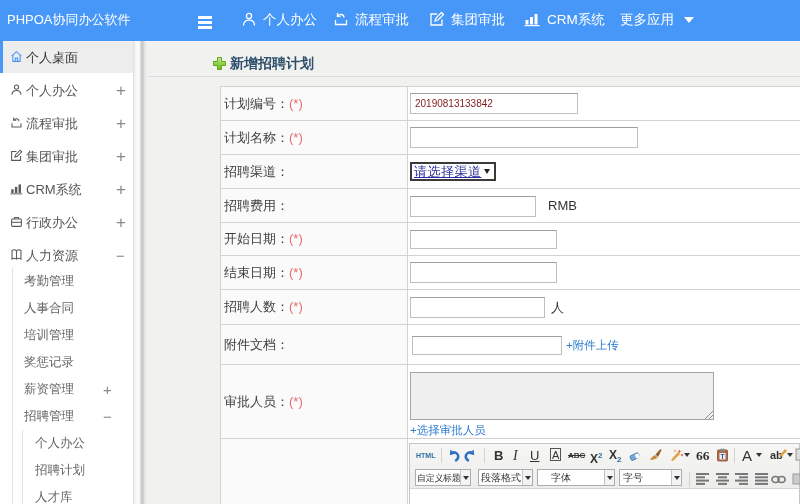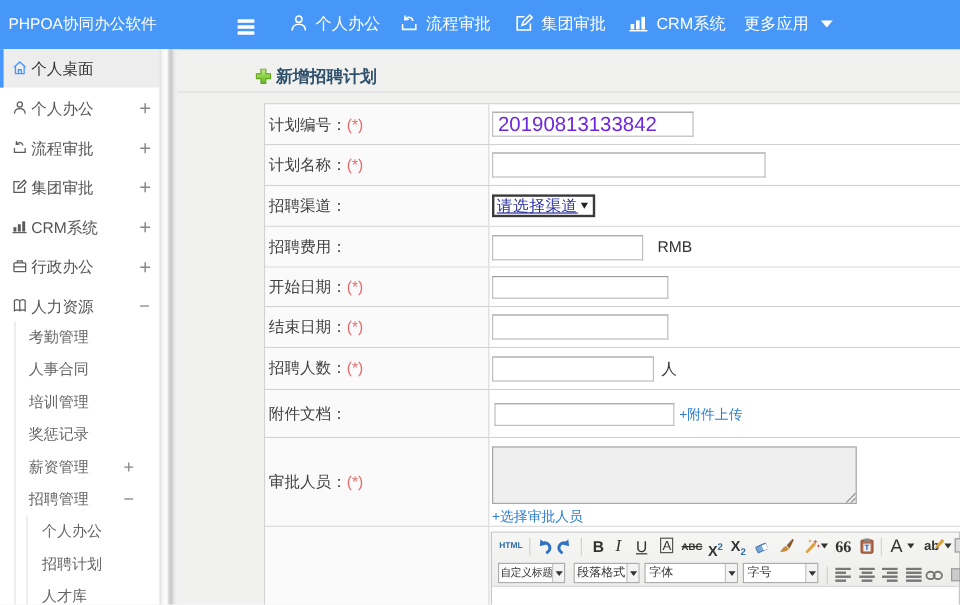--- a/index.html
+++ b/index.html
@@ -43,21 +43,21 @@
 
 #ftable { position:absolute; left:220px; top:86px; width:580px; }
 .frow { position:relative; border-bottom:1px solid #d2d2d2; border-left:1px solid #d2d2d2; width:580px; }
 .frow:first-child { border-top:1px solid #d2d2d2; }
 .lcell { position:absolute; left:0; top:0; bottom:0; width:187px; background:#fafafa;
   border-right:1px solid #d2d2d2; }
 .rcell { position:absolute; left:187px; top:0; bottom:0; right:0; background:#fff; }
 .lbl { position:absolute; left:3px; top:50%; transform:translateY(-50%); font-size:13px; color:#404040; }
 .lbl em { font-style:normal; color:#e56c6c; }
 .ibox { position:absolute; background:#fff; border:1px solid #bfbfbf; border-top-color:#9e9e9e;
-  font-size:17px; color:#6d28d9; padding-left:4px; }
+  font-size:10px; color:#7f1d1d; padding-left:4px; }
 .link { color:#2d7cd2; font-size:11.5px; }
 
 
 #editor { position:absolute; left:188px; top:4px; width:391px; height:95px;
   border:1px solid #c5c5c5; background:#fff; }
 #toolbar { position:absolute; left:0; top:0; width:389px; height:45px;
   background:linear-gradient(#f6f6f4,#ededeb); border-bottom:1px solid #d4d4d4; }
 .tsep { position:absolute; top:4px; width:1px; height:15px; background:#d2d2d2; }
 .tbtn { position:absolute; font-size:13px; color:#333; top:0; height:23px; line-height:23px; }
 .drop { position:absolute; top:25px; height:17px; background:#fff; border:1px solid #adadad;
@@ -314,21 +314,21 @@
           <svg class="abs" style="left:368px;top:3px" width="10" height="10" viewBox="0 0 10 10">
               <path d="M1 9 L7 2 L9 4 L3 10 Z" fill="#e0a040"></path>
             </svg>
           <span class="abs" style="left:377px;top:9px;width:0;height:0;border-left:3px solid transparent;border-right:3px solid transparent;border-top:4px solid #333"></span>
           <svg class="abs" style="left:385px;top:4px" width="10" height="13" viewBox="0 0 10 13">
               <rect x="1" y="1" width="9" height="11" fill="#ddd" stroke="#999"></rect>
             </svg>
 
           <span class="drop" style="left:5px;width:56px"><span style="padding-left:1px;font-size:9px;letter-spacing:-0.3px">自定义标题</span><span class="dd"></span></span>
           <span class="drop" style="left:68px;width:55px"><span style="padding-left:2px">段落格式</span><span class="dd"></span></span>
-          <span class="drop" style="left:127px;width:78px"><span style="padding-left:3px">字体</span><span class="dd"></span></span>
+          <span class="drop" style="left:127px;width:78px"><span style="padding-left:13px">字体</span><span class="dd"></span></span>
           <span class="drop" style="left:209px;width:63px"><span style="padding-left:3px">字号</span><span class="dd"></span></span>
           <span class="tsep" style="left:279px;top:28px"></span>
           <svg class="abs" style="left:286px;top:29px" width="14" height="12" viewBox="0 0 14 12">
               <g fill="#777">
                 <rect x="0" y="0" width="13" height="2"></rect>
                 <rect x="0" y="3.3" width="9" height="2"></rect>
                 <rect x="0" y="6.6" width="13" height="2"></rect>
                 <rect x="0" y="9.9" width="9" height="2"></rect>
               </g>
             </svg>

